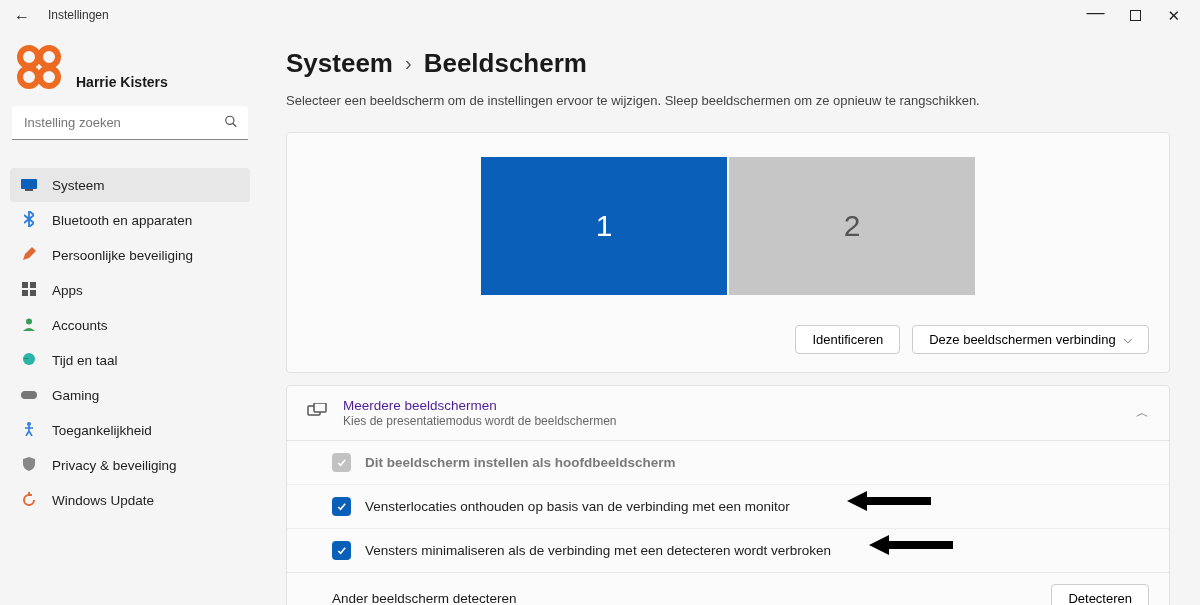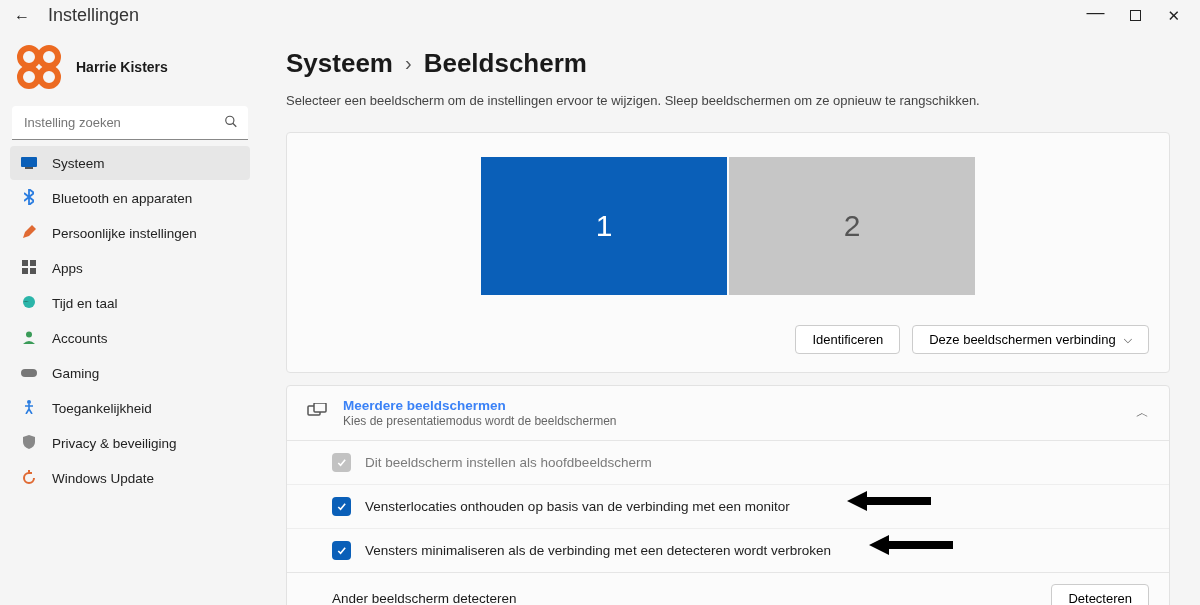--- a/index.html
+++ b/index.html
@@ -19,21 +19,21 @@
     padding-left: 14px;
     background: #f5f5f5;
   }
   .titlebar .back {
     font-size: 16px;
     cursor: pointer;
     margin-right: 18px;
     line-height: 1;
   }
   .titlebar .title {
-    font-size: 18px;
+    font-size: 12px;
     color: #333;
   }
   .titlebar .window-controls {
     margin-left: auto;
     display: flex;
     align-items: center;
     gap: 26px;
     padding-right: 20px;
     font-size: 13px;
     color: #222;
@@ -49,35 +49,35 @@
   }
 
   
   .sidebar {
     width: 260px;
     padding: 12px 10px 0 10px;
     background: #f5f5f5;
   }
   .profile {
     display: flex;
-    align-items: center;
+    align-items: flex-end;
     gap: 14px;
     padding: 2px 0 16px 6px;
   }
   .avatar {
     width: 46px; height: 46px;
     position: relative;
   }
   .profile .name {
     font-weight: 600;
     font-size: 14px;
   }
   .search-box {
     position: relative;
-    margin: 0 2px 6px 2px;
+    margin: 0 2px 28px 2px;
   }
   .search-box input {
     width: 100%;
     height: 34px;
     border: none;
     border-bottom: 1px solid #888;
     background: #fff;
     padding: 0 36px 0 12px;
     font-size: 13px;
     border-radius: 4px 4px 0 0;
@@ -203,22 +203,22 @@
     cursor: pointer;
   }
   .setting-header .icon {
     font-size: 16px;
     color: #444;
     width: 20px;
     text-align: center;
   }
   .setting-header .text .title2 {
     font-size: 13.5px;
-    font-weight: 700;
-    color: #3b82f6;
+    font-weight: 400;
+    color: #4c1d95;
   }
   .setting-header .text .desc {
     font-size: 12px;
     color: #666;
     margin-top: 1px;
   }
   .setting-header .expander {
     margin-left: auto;
     font-size: 13px;
     color: #555;
@@ -265,21 +265,21 @@
   .setting-row-plain {
     display: flex;
     align-items: center;
     padding: 11px 20px 11px 45px;
     border-top: 1px solid #e5e5e5;
     font-size: 13.5px;
   }
   .setting-row-plain .btn {
     margin-left: auto;
   }
-  .disabled-text { color: #7a7a7a; }
+  .disabled-text { color: #7a7a7a; font-weight: bold; }
 </style>
 </head>
 <body>
 
 <div class="titlebar">
   <span class="back">←</span>
   <span class="title">Instellingen</span>
   <div class="window-controls">
     <span class="min">—</span>
     <span class="max"></span>
@@ -329,50 +329,50 @@
             </svg>
         </span>
         <span>Bluetooth en apparaten</span>
       </div>
       <div class="nav-item">
         <span class="icon">
           <svg width="16" height="16" viewBox="0 0 16 16">
               <path d="M2 14 L4 8 L11 1 L15 5 L8 12 Z" fill="#e06a33"></path>
             </svg>
         </span>
-        <span>Persoonlijke instellingen</span>
+        <span>Persoonlijke beveiliging</span>
       </div>
       <div class="nav-item">
         <span class="icon">
           <svg width="14" height="14" viewBox="0 0 14 14">
               <rect x="0" y="0" width="6" height="6" fill="#555"></rect>
               <rect x="8" y="0" width="6" height="6" fill="#555"></rect>
               <rect x="0" y="8" width="6" height="6" fill="#555"></rect>
               <rect x="8" y="8" width="6" height="6" fill="#555"></rect>
             </svg>
         </span>
         <span>Apps</span>
       </div>
       <div class="nav-item">
         <span class="icon">
           <svg width="14" height="14" viewBox="0 0 14 14">
+              <circle cx="7" cy="4.5" r="3" fill="#3a9b58"></circle>
+              <path d="M1 14 Q7 8 13 14 Z" fill="#3a9b58"></path>
+            </svg>
+        </span>
+        <span>Accounts</span>
+      </div>
+      <div class="nav-item">
+        <span class="icon">
+          <svg width="14" height="14" viewBox="0 0 14 14">
               <circle cx="7" cy="7" r="6" fill="#2bb5a9"></circle>
               <path d="M7 7 A6 6 0 0 0 1 7 Z" fill="#226a63"></path>
             </svg>
         </span>
         <span>Tijd en taal</span>
-      </div>
-      <div class="nav-item">
-        <span class="icon">
-          <svg width="14" height="14" viewBox="0 0 14 14">
-              <circle cx="7" cy="4.5" r="3" fill="#3a9b58"></circle>
-              <path d="M1 14 Q7 8 13 14 Z" fill="#3a9b58"></path>
-            </svg>
-        </span>
-        <span>Accounts</span>
       </div>
       <div class="nav-item">
         <span class="icon">
           <svg width="16" height="12" viewBox="0 0 16 12">
               <rect x="0" y="2" width="16" height="8" rx="4" fill="#777"></rect>
             </svg>
         </span>
         <span>Gaming</span>
       </div>
       <div class="nav-item">

